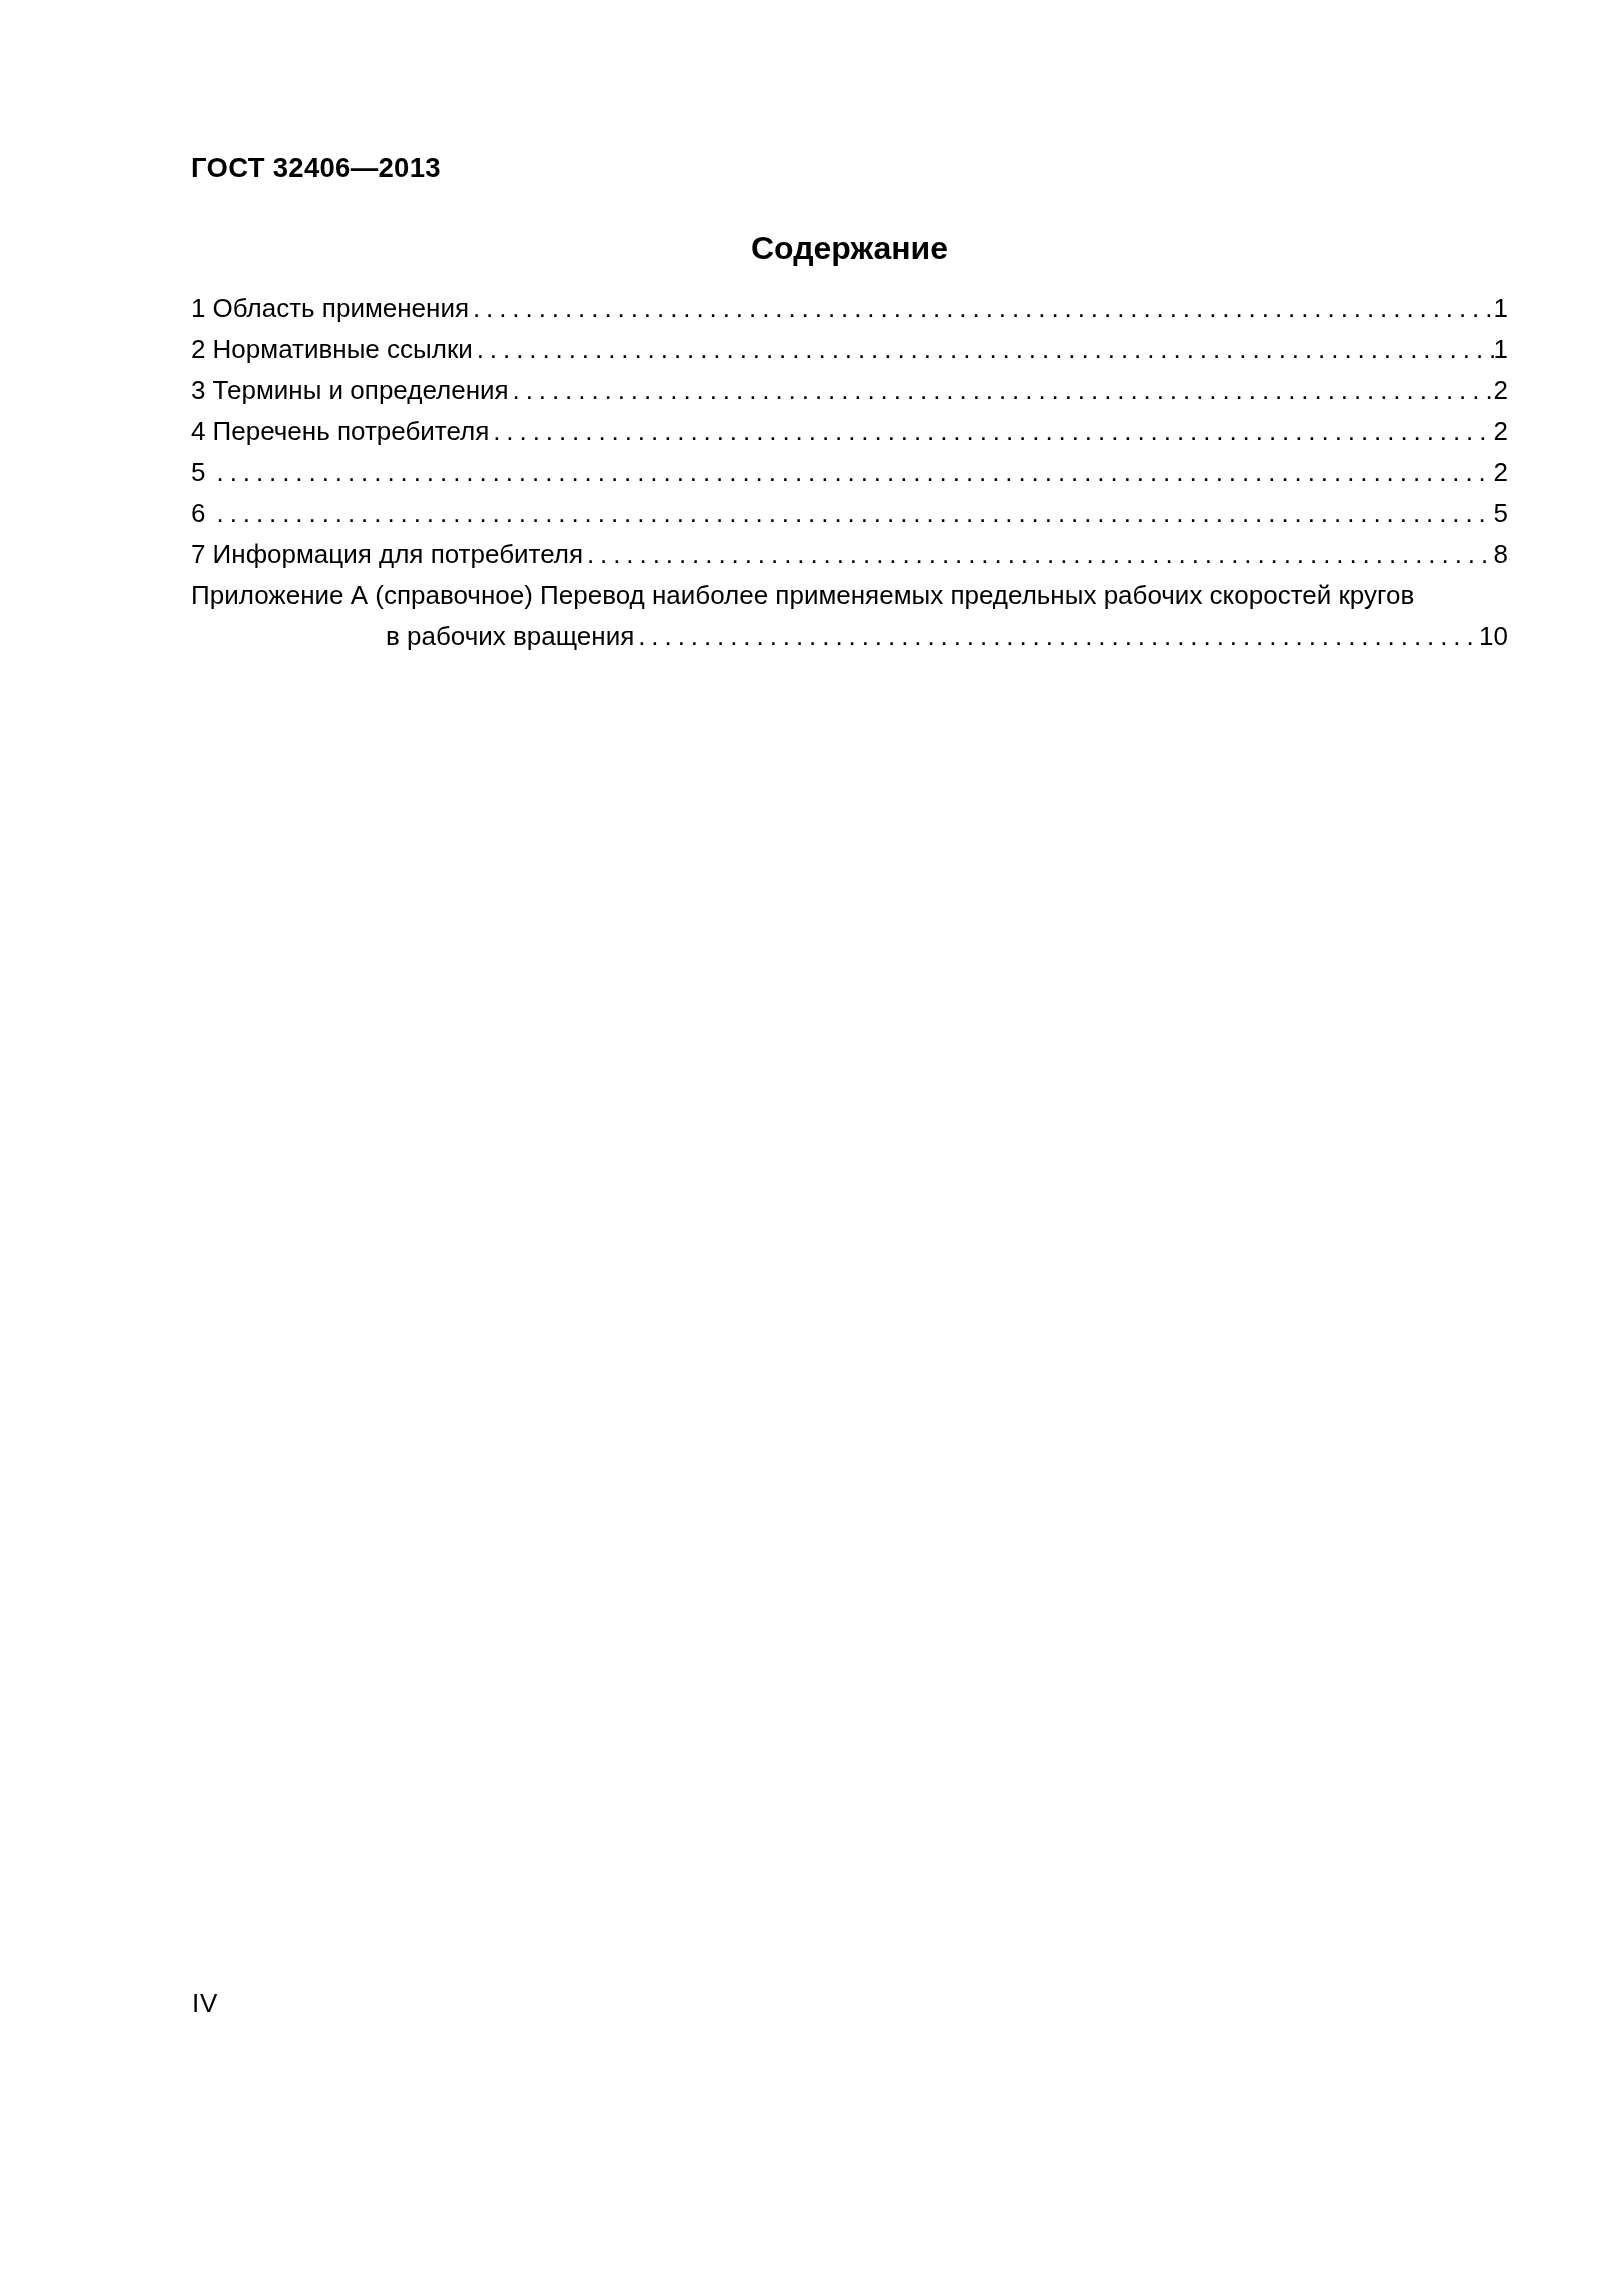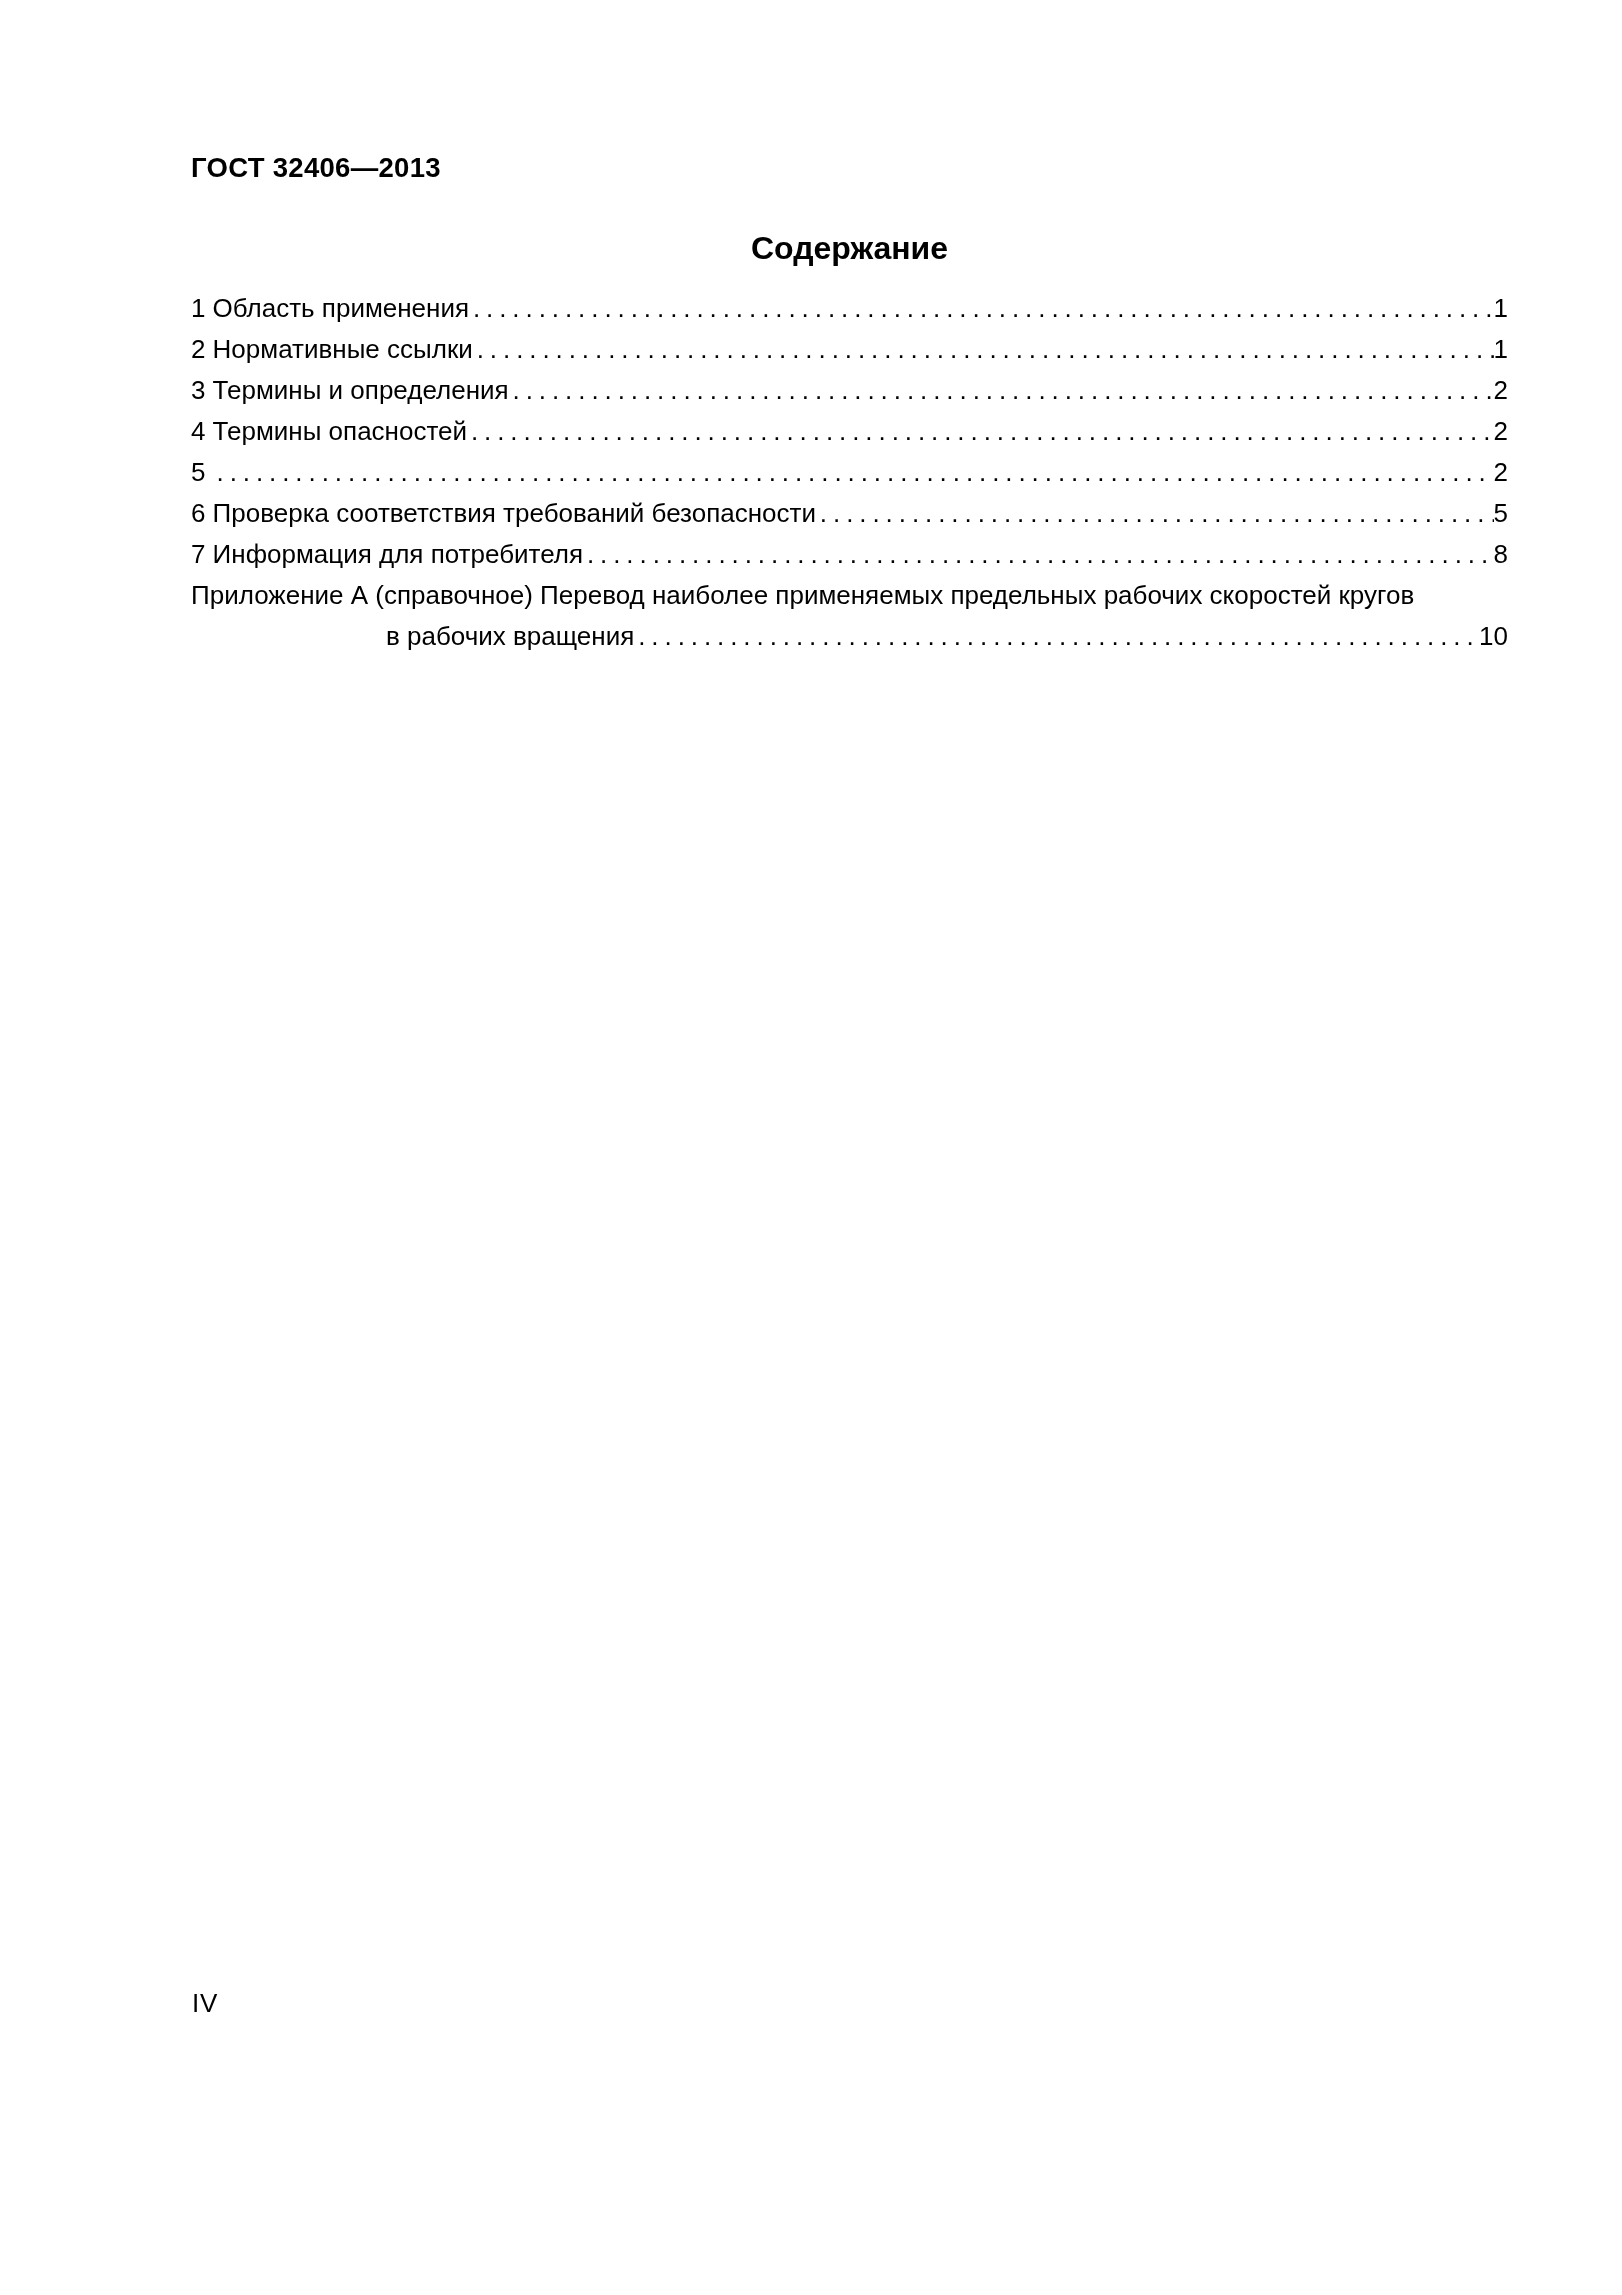--- a/index.html
+++ b/index.html
@@ -110,34 +110,33 @@
 
     <div class="toc-row">
       <span class="toc-num">3</span>
       <span class="toc-label">Термины и определения</span>
       <span class="toc-dots">. . . . . . . . . . . . . . . . . . . . . . . . . . . . . . . . . . . . . . . . . . . . . . . . . . . . . . . . . . . . . . . . . . . . . . . . . . . . . . . . . . . . . . . . . . . . . . . . . . . . . . . . . . . . . . . . . . . . . . . . . . . . . . . . . . . . . . . . . . . . . . . . . . . . . . . . . . . . . . . . </span>
       <span class="toc-page">2</span>
     </div>
 
     <div class="toc-row">
       <span class="toc-num">4</span>
-      <span class="toc-label">Термины опасностей</span>
+      <span class="toc-label">Перечень потребителя</span>
       <span class="toc-dots">. . . . . . . . . . . . . . . . . . . . . . . . . . . . . . . . . . . . . . . . . . . . . . . . . . . . . . . . . . . . . . . . . . . . . . . . . . . . . . . . . . . . . . . . . . . . . . . . . . . . . . . . . . . . . . . . . . . . . . . . . . . . . . . . . . . . . . . . . . . . . . . . . . . . . . . . . . . . . . . . </span>
       <span class="toc-page">2</span>
     </div>
 
     <div class="toc-row">
       <span class="toc-num">5</span>
       <span class="toc-dots">. . . . . . . . . . . . . . . . . . . . . . . . . . . . . . . . . . . . . . . . . . . . . . . . . . . . . . . . . . . . . . . . . . . . . . . . . . . . . . . . . . . . . . . . . . . . . . . . . . . . . . . . . . . . . . . . . . . . . . . . . . . . . . . . . . . . . . . . . . . . . . . . . . . . . . . . . . . . . . . . </span>
       <span class="toc-page">2</span>
     </div>
 
     <div class="toc-row">
       <span class="toc-num">6</span>
-      <span class="toc-label">Проверка соответствия требований безопасности</span>
       <span class="toc-dots">. . . . . . . . . . . . . . . . . . . . . . . . . . . . . . . . . . . . . . . . . . . . . . . . . . . . . . . . . . . . . . . . . . . . . . . . . . . . . . . . . . . . . . . . . . . . . . . . . . . . . . . . . . . . . . . . . . . . . . . . . . . . . . . . . . . . . . . . . . . . . . . . . . . . . . . . . . . . . . . . </span>
       <span class="toc-page">5</span>
     </div>
 
     <div class="toc-row">
       <span class="toc-num">7</span>
       <span class="toc-label">Информация для потребителя</span>
       <span class="toc-dots">. . . . . . . . . . . . . . . . . . . . . . . . . . . . . . . . . . . . . . . . . . . . . . . . . . . . . . . . . . . . . . . . . . . . . . . . . . . . . . . . . . . . . . . . . . . . . . . . . . . . . . . . . . . . . . . . . . . . . . . . . . . . . . . . . . . . . . . . . . . . . . . . . . . . . . . . . . . . . . . . </span>
       <span class="toc-page">8</span>
     </div>

